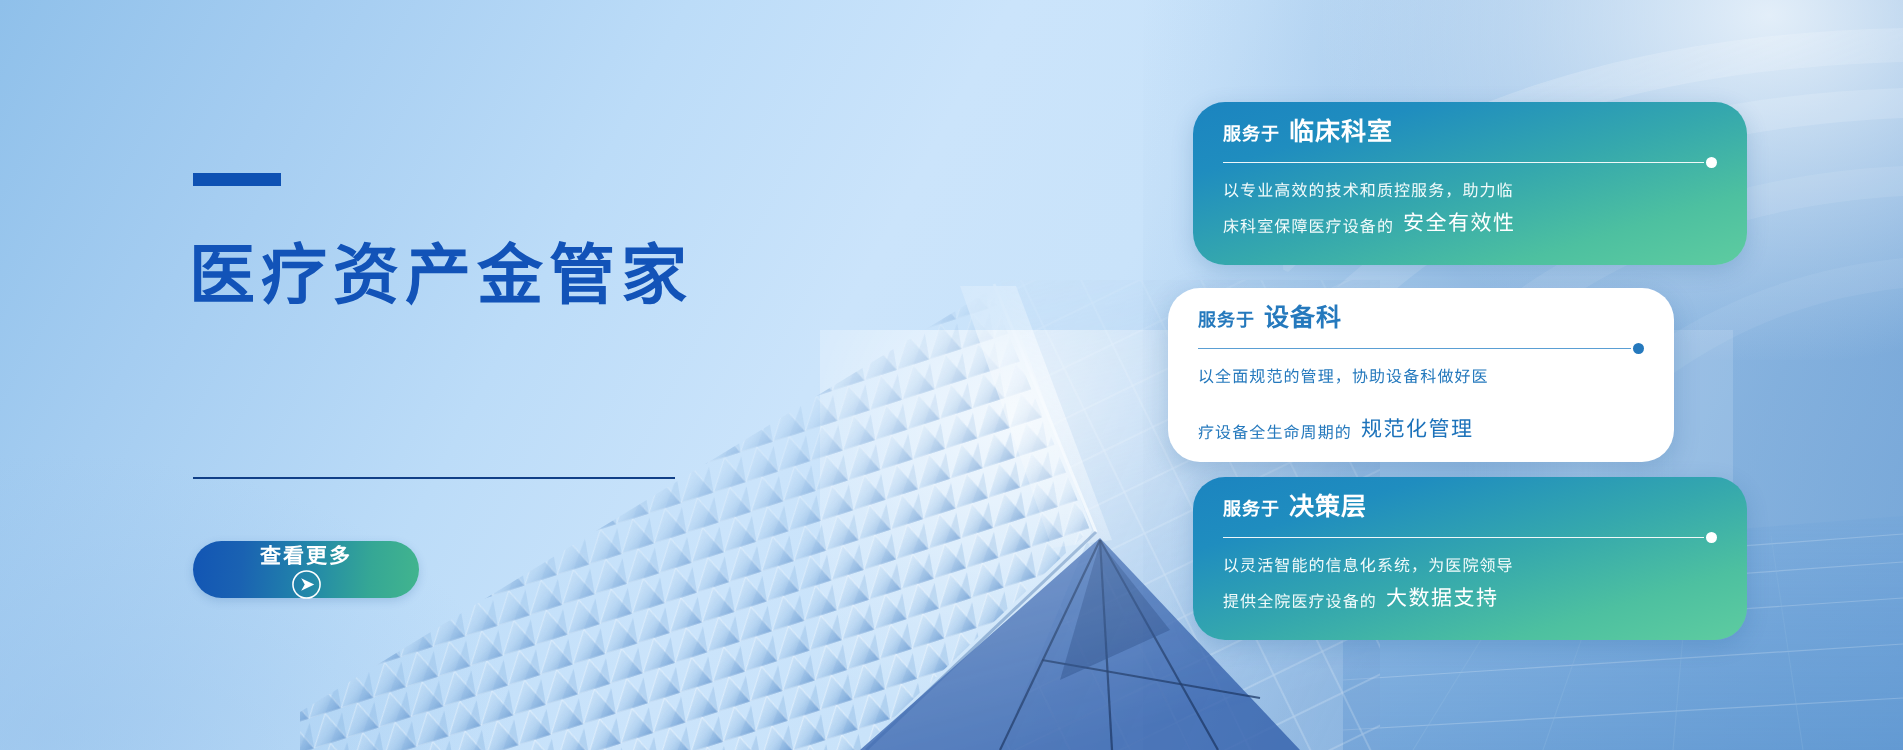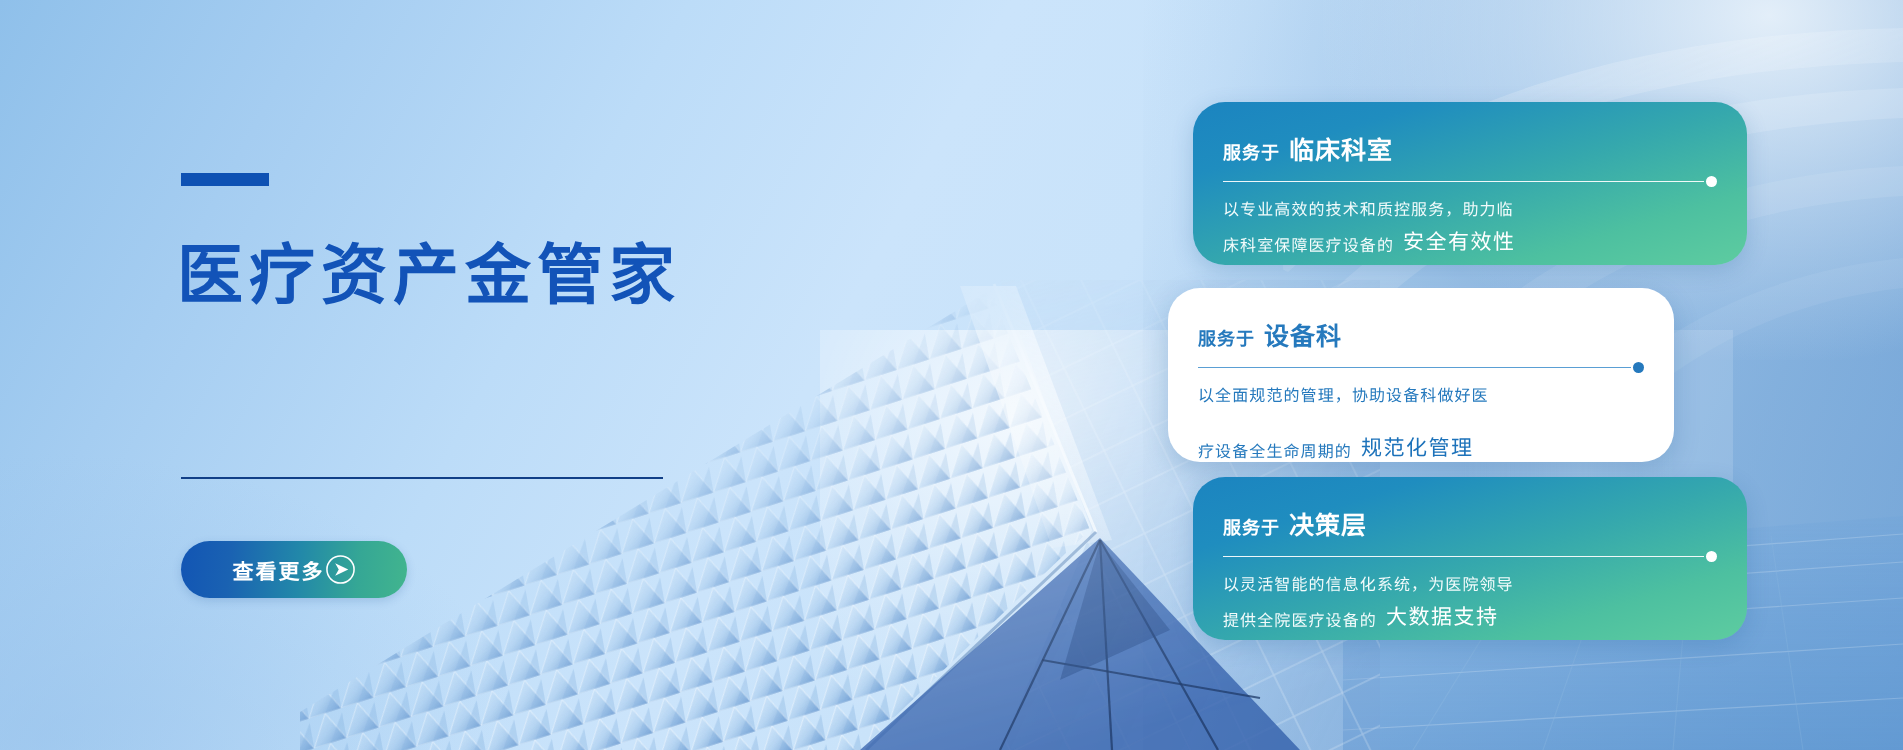--- a/index.html
+++ b/index.html
@@ -47,21 +47,21 @@
   }
 
   
   .arcs { position:absolute; top:0; right:0; width:620px; height:470px; opacity:.5; }
   .corridor { position:absolute; right:0; bottom:0; width:560px; height:420px; opacity:.62; }
 
   
   .tower { position:absolute; left:300px; bottom:0; width:1080px; height:470px; }
 
   
-  .left-pane { position:absolute; left:181px; top:0; width:620px; height:586px; }
+  .left-pane { position:absolute; left:193px; top:0; width:620px; height:586px; }
 
   .accent-bar {
     position:absolute; left:0; top:173px;
     width:88px; height:13px;
     background:#0e51b3;
   }
   .headline {
     position:absolute; left:-4px; top:243px;
     font-size:66px; line-height:1;
     font-weight:bold;
@@ -76,33 +76,34 @@
     background:#113f87;
   }
   .cta {
     position:absolute; left:0; top:541px;
     width:226px; height:57px;
     border-radius:29px;
     background:linear-gradient(96deg,#1255b4 0%,#1a62b2 22%,#2288a9 52%,#35a795 78%,#42b58e 100%);
     display:flex; align-items:center; justify-content:center; 
     cursor:pointer;
     box-shadow:0 3px 10px rgba(22,80,150,.18);
+    flex-direction:column;
   }
   .cta-label {
     color:#fff; font-size:21px; font-weight:bold; letter-spacing:2px;
     font-family:"DejaVu Sans","Liberation Sans",sans-serif;
   }
   .cta-arrow { width:31px; height:31px; flex:0 0 auto; }
 
   
   .cards { position:absolute; left:0; top:0; width:1903px; height:750px; }
   .card {
     position:absolute;
     border-radius:32px;
-    padding:36px 30px 20px 30px;
+    padding:17px 30px 20px 30px;
     overflow:hidden;
   }
   .card.grad {
     background:linear-gradient(163deg,#1b84c0 0%,#1f8dbf 22%,#35a8ad 52%,#4dc0a0 78%,#5ecca0 100%);
     box-shadow:0 6px 22px rgba(24,90,150,.20);
   }
   .card.light {
     background:#ffffff;
     box-shadow:0 8px 26px rgba(24,80,140,.22);
   }

